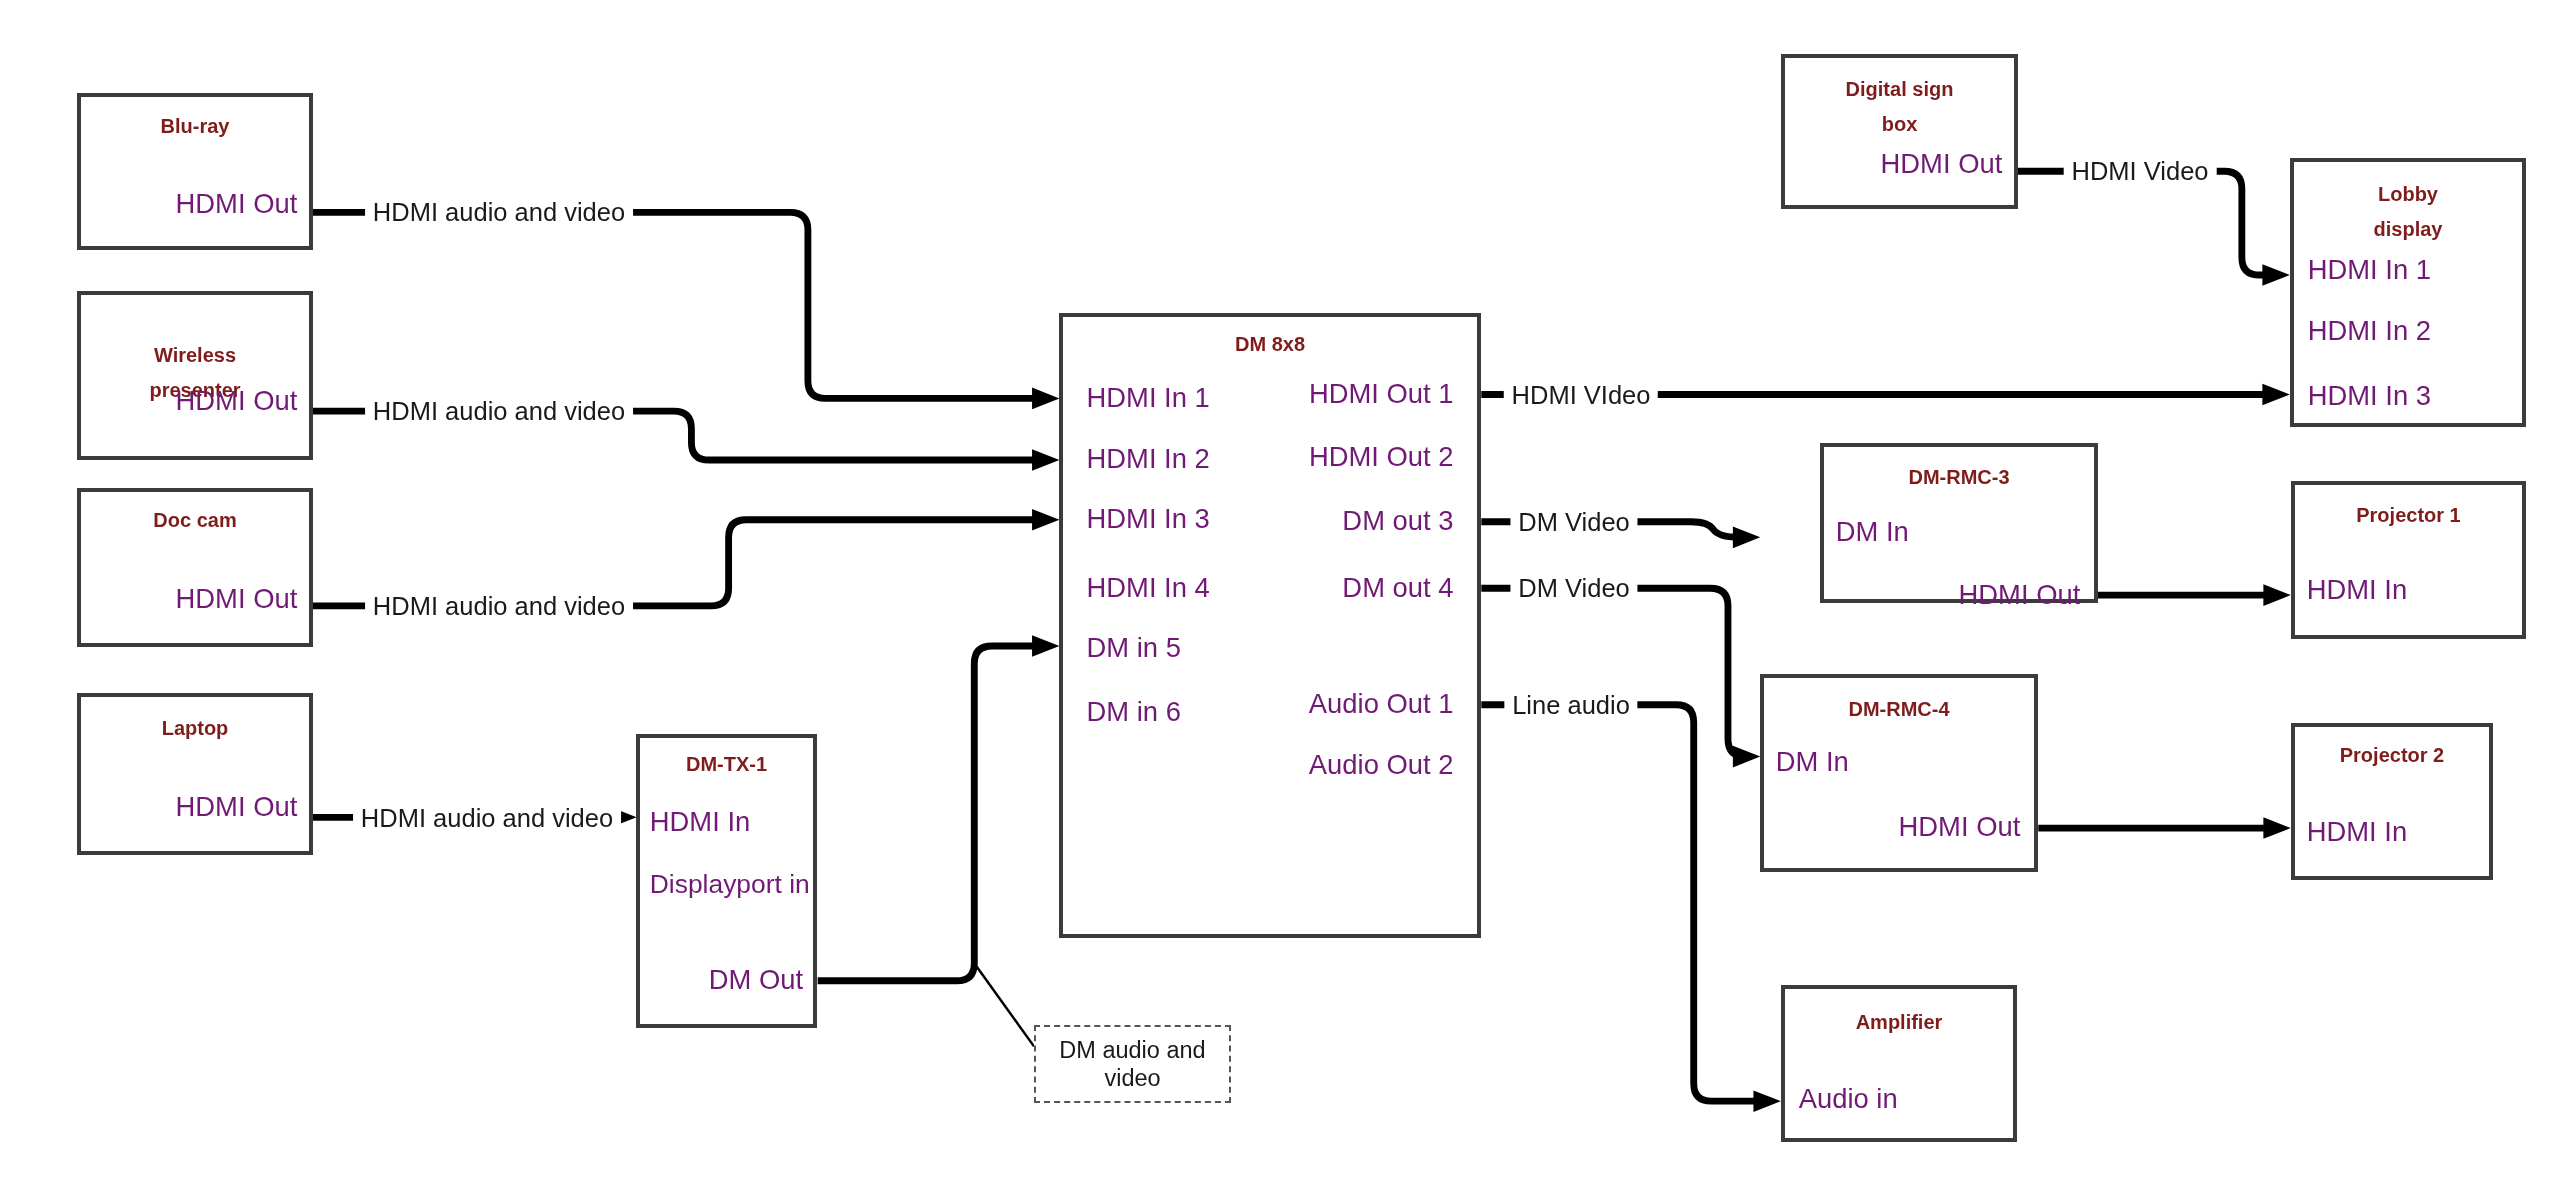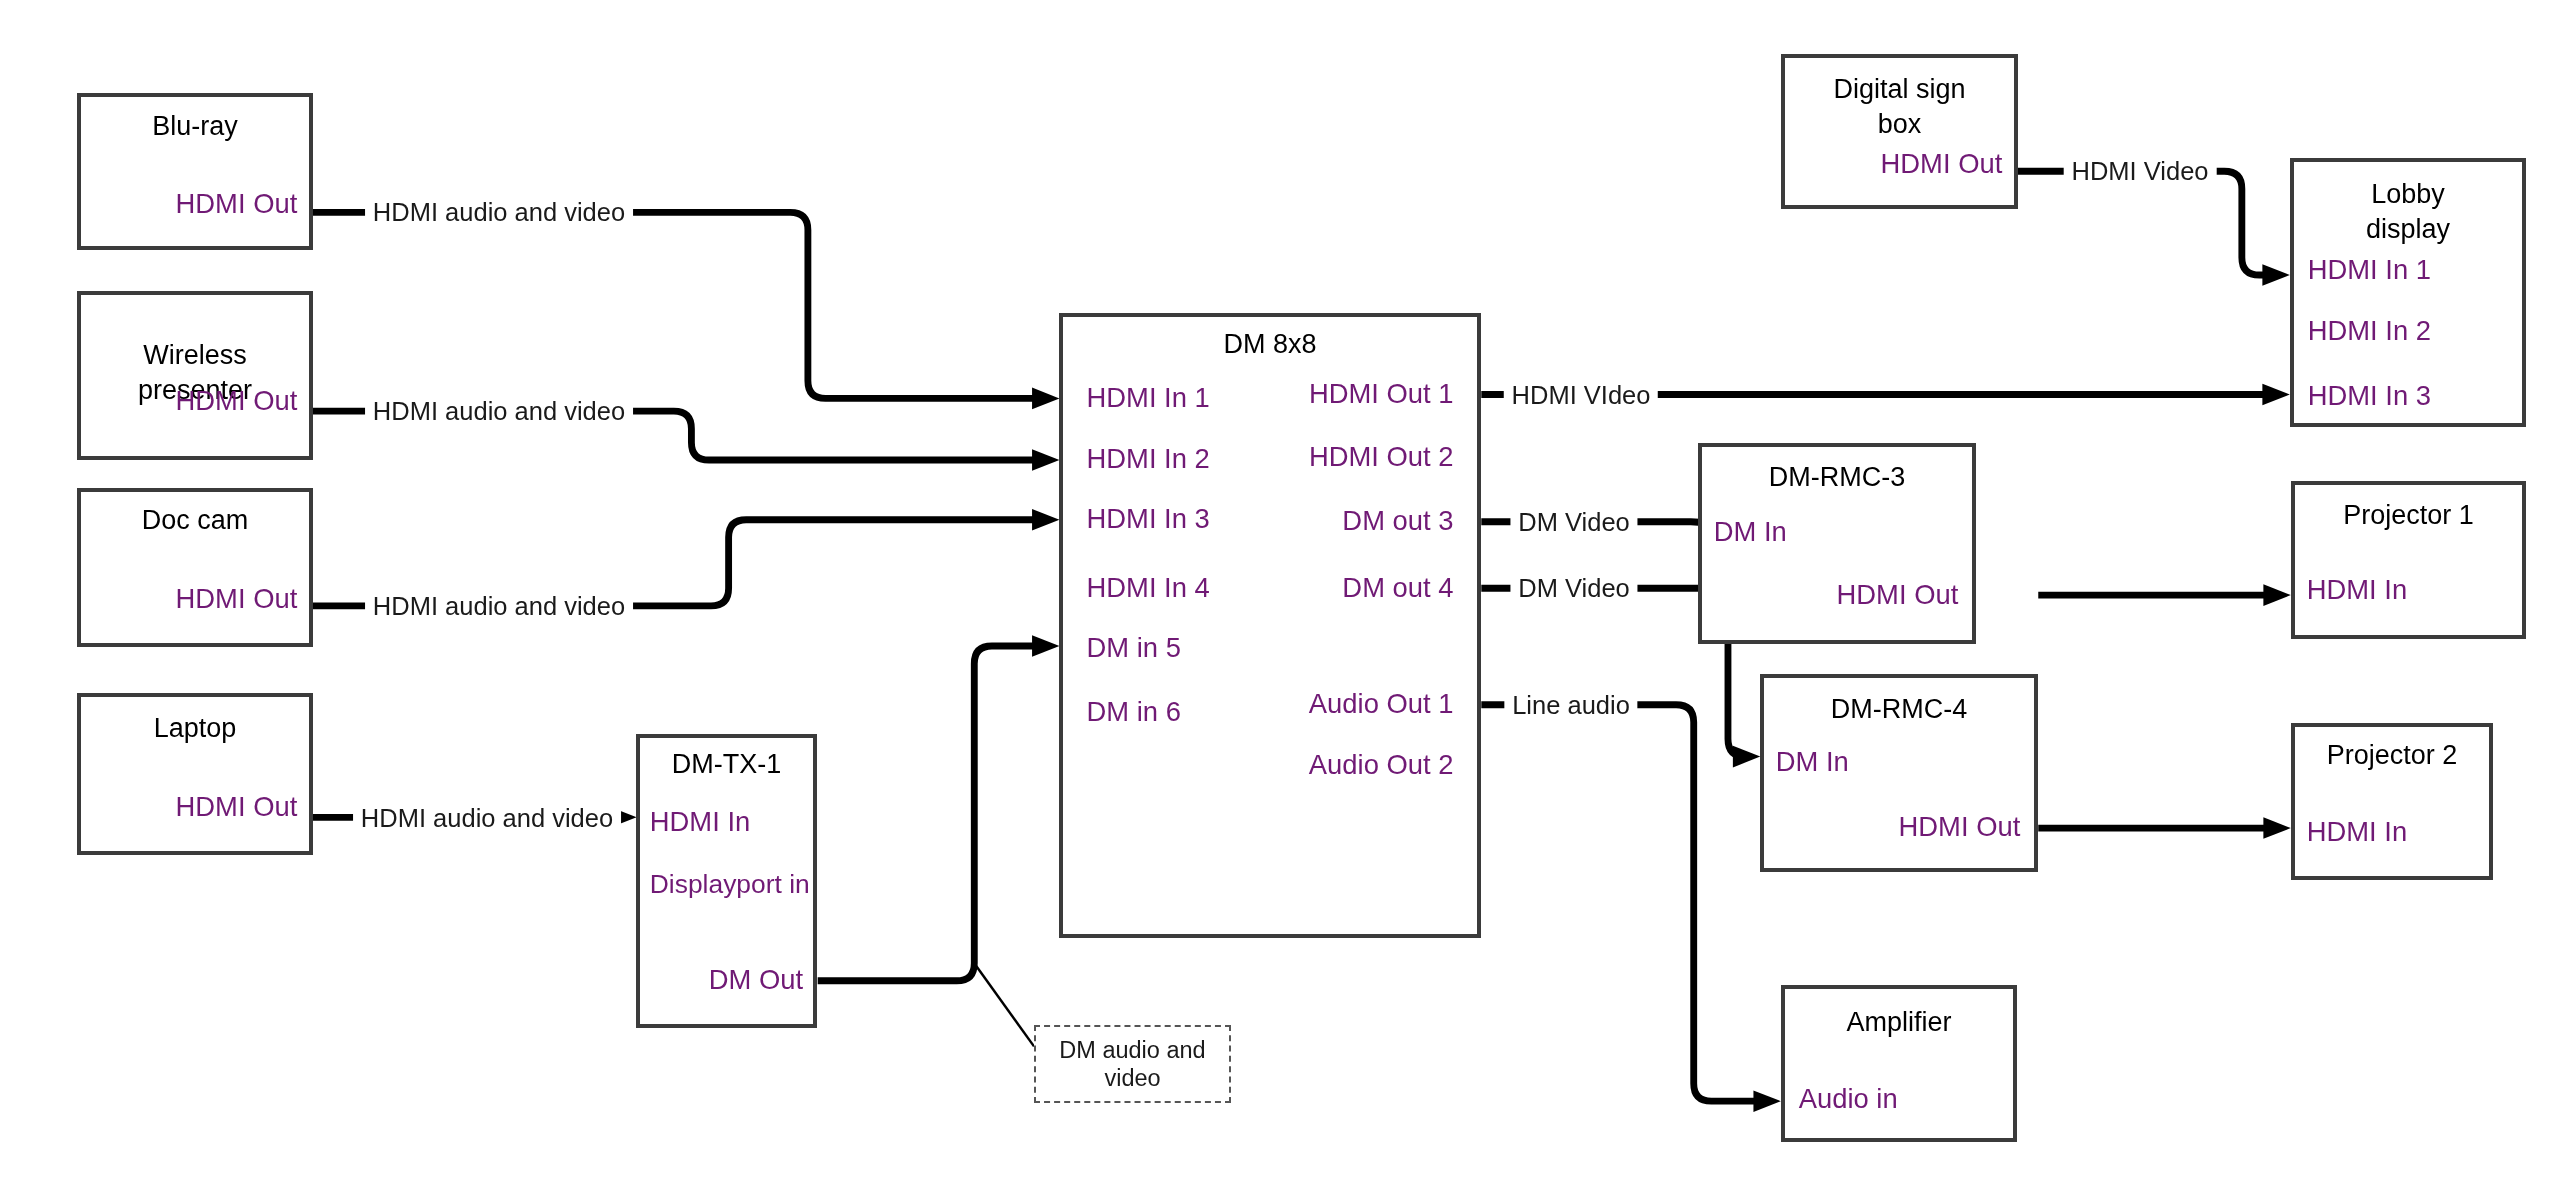--- a/index.html
+++ b/index.html
@@ -8,22 +8,22 @@
     font-family:"Liberation Sans", sans-serif;color:#111;
   }
   #wires{position:absolute;left:0;top:0;width:2576px;height:1201px;}
   #wires path{fill:none;stroke:#000;stroke-width:7px;}
   #wires path.thin{stroke-width:2.5px;}
   #wires polygon{fill:#000;stroke:none;}
   .node{
     position:absolute;box-sizing:border-box;border:4.9px solid #3b3b3b;background:#fff;
   }
   .title{
-    font-weight:normal;font-size:27px;line-height:35px;text-align:center;white-space:nowrap;
-    color:#000000;
+    font-weight:bold;font-size:20px;line-height:35px;text-align:center;white-space:nowrap;
+    color:#7f1d1d;
   }
   .title-wrap{position:absolute;left:0;right:0;}
   .port{
     position:absolute;font-size:27.4px;line-height:35px;white-space:nowrap;color:#701a75;
   }
   .port.right{text-align:right;}
   .wire-label{
     position:absolute;transform:translate(-50%,-50%);font-size:25.5px;line-height:29px;
     white-space:nowrap;background:#fff;padding:0 7.8px;color:#1a1a1a;z-index:3;
   }
@@ -137,21 +137,21 @@
   <div class="node" style="left:2290px;top:158px;width:236px;height:269px;">
     <div class="title-wrap" style="top:14.7px;">
       <div class="title">Lobby</div>
       <div class="title">display</div>
     </div>
     <div class="port" style="left:13.7px;top:90px;">HDMI In 1</div>
     <div class="port" style="left:13.7px;top:151px;">HDMI In 2</div>
     <div class="port" style="left:13.7px;top:216px;">HDMI In 3</div>
   </div>
 
-  <div class="node" style="left:1698px;top:443px;width:278px;height:201px;">
+  <div class="node" style="left:1820px;top:443px;width:278px;height:160px;">
     <div class="title title-wrap" style="top:12.7px;">DM-RMC-3</div>
     <div class="port" style="left:11.7px;top:67px;">DM In</div>
     <div class="port right" style="right:13.7px;top:130px;">HDMI Out</div>
   </div>
 
   <div class="node" style="left:1760px;top:674px;width:278px;height:198px;">
     <div class="title title-wrap" style="top:13.7px;">DM-RMC-4</div>
     <div class="port" style="left:11.7px;top:66px;">DM In</div>
     <div class="port right" style="right:13.7px;top:131px;">HDMI Out</div>
   </div>

